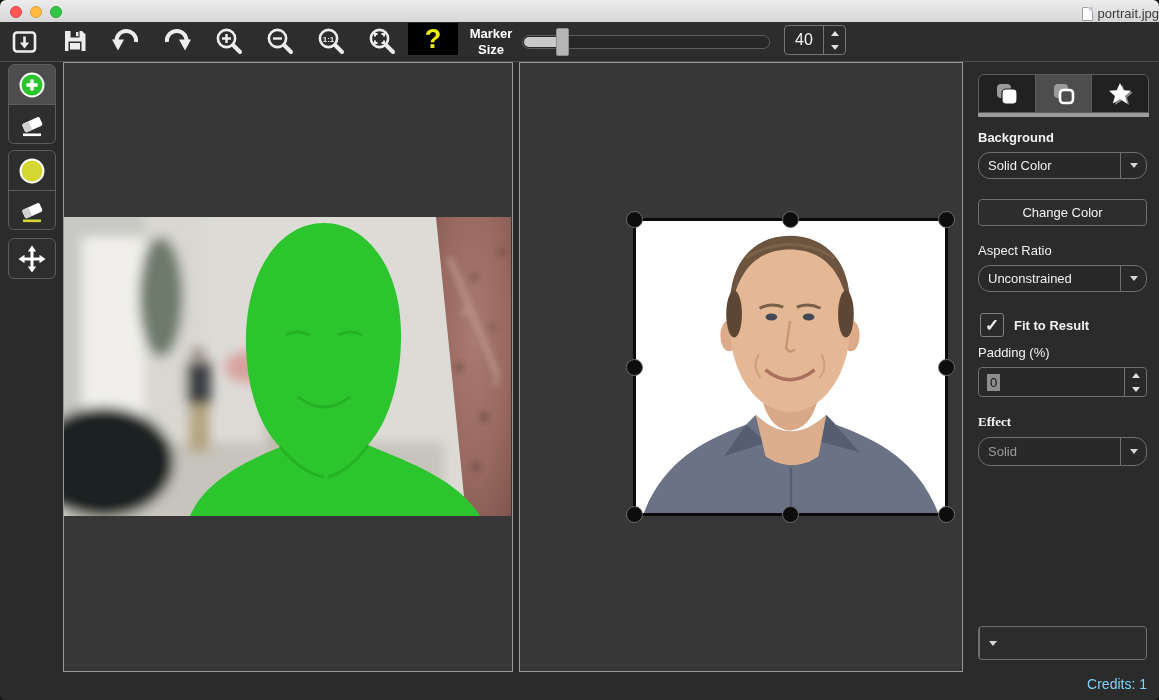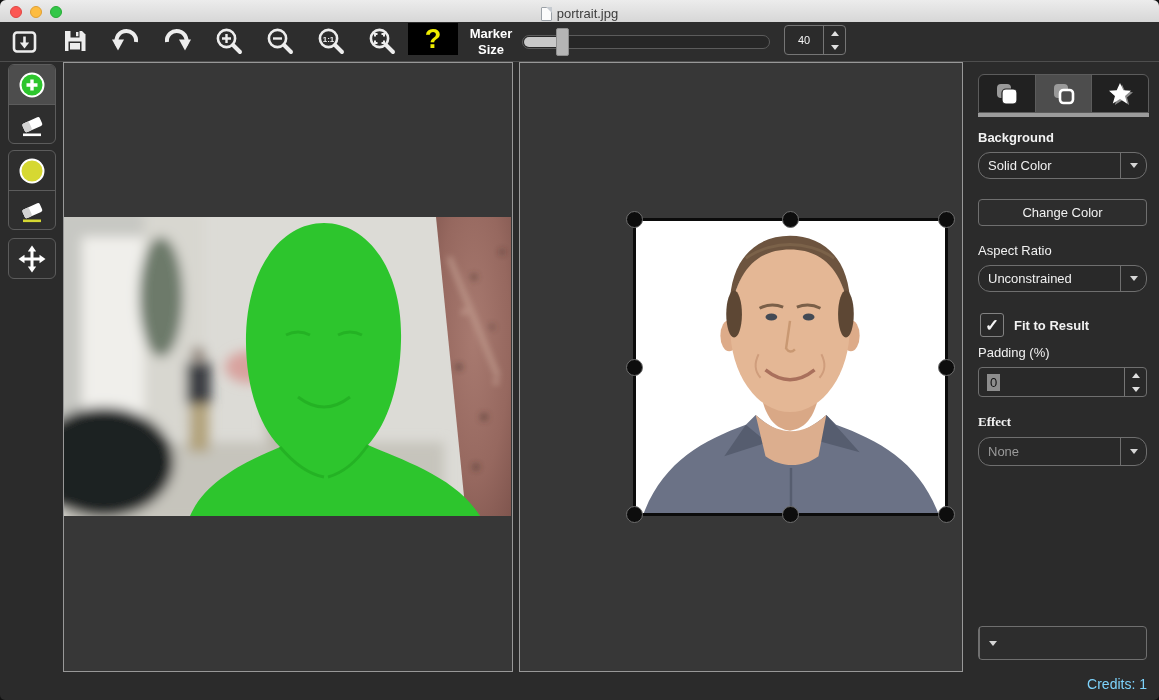--- a/index.html
+++ b/index.html
@@ -4,21 +4,21 @@
 <style>
   * { margin:0; padding:0; box-sizing:border-box; }
   html,body { width:1159px; height:700px; background:#111; font-family:"Liberation Sans", sans-serif; }
   .window { position:absolute; left:0; top:0; width:1159px; height:700px; background:#2b2b2b;
             border-radius:6px 6px 5px 5px; overflow:hidden; }
   .abs { position:absolute; }
 
   
   .titlebar { left:0; top:0; width:1159px; height:28px;
               background:linear-gradient(#ececec,#d2d2d2); border-bottom:1px solid #a9a9a9;
-              display:flex; align-items:center; justify-content:center; }
+              display:flex; align-items:center; justify-content:flex-end; }
   .tl { position:absolute; top:5.5px; width:12px; height:12px; border-radius:50%; }
   .tl.red    { left:10px; background:#fc5753; border:1px solid #df4744; }
   .tl.yellow { left:30px; background:#fdbc40; border:1px solid #de9f34; }
   .tl.green  { left:50px; background:#33c748; border:1px solid #27aa35; }
   .title-wrap { display:flex; align-items:center; gap:5px; }
   .doc-icon { width:11px; height:14px; background:#fbfbfb; border:1px solid #9aa0a6; border-radius:1px; position:relative; }
   .doc-icon::after { content:""; position:absolute; right:-1px; top:-1px; border:3px solid #c5cad0;
                      border-left-color:transparent; border-bottom-color:transparent; }
   .title-text { font-size:13px; color:#3c3c3c; }
 
@@ -30,21 +30,21 @@
               align-items:center; justify-content:center; color:#f0ee00; font-size:27px; font-weight:bold; }
   .msize-label { left:460px; top:26px; width:62px; color:#fff; font-size:13px; font-weight:bold;
                  text-align:center; line-height:1.25; }
   .slider-track { left:522px; top:35px; width:248px; height:14px; background:#272727;
                   border:1px solid #5c5c5c; border-radius:7px; }
   .slider-fill { position:absolute; left:1px; top:1px; height:10px; width:38px; background:#c9c9c9; border-radius:6px 0 0 6px; }
   .slider-handle { position:absolute; left:33px; top:-8px; width:13px; height:28px; background:#b5b5b5;
                    border:1px solid #8e8e8e; border-radius:2px; }
   .spinbox { left:784px; top:25px; width:62px; height:30px; border:1px solid #757575; border-radius:4px;
              display:flex; background:#2b2b2b; }
-  .spin-val { flex:1; display:flex; align-items:center; justify-content:center; color:#f5f5f5; font-size:11px; }
+  .spin-val { flex:1; display:flex; align-items:center; justify-content:center; color:#f5f5f5; font-size:16px; }
   .spin-arrows { width:22px; border-left:1px solid #757575; display:flex; flex-direction:column; }
   .spin-up, .spin-dn { flex:1; display:flex; align-items:center; justify-content:center; }
   .tri-up { width:0; height:0; border-left:4px solid transparent; border-right:4px solid transparent; border-bottom:5px solid #e0e0e0; }
   .tri-dn { width:0; height:0; border-left:4px solid transparent; border-right:4px solid transparent; border-top:5px solid #e0e0e0; }
 
   
   .tool-group { border:1px solid #5c5c5c; border-radius:6px; width:48px; overflow:hidden; background:#2e2e2e; }
   .tool-btn { width:100%; height:39px; display:flex; align-items:center; justify-content:center; }
   .tool-btn + .tool-btn { border-top:1px solid #5c5c5c; }
   .tool-btn.sel { background:#4d4d4d; }
@@ -392,21 +392,21 @@
         </div>
       <div class="spin-dn">
           <div class="tri-dn"></div>
         </div>
     </div>
   </div>
 
   <div class="sb-label abs" style="top:414px;font-family:Liberation Serif, serif;">Effect</div>
 
   <div class="dropdown effect-dd abs" style="top:437px; height:29px;">
-    <div class="dd-val">None</div>
+    <div class="dd-val">Solid</div>
     <div class="dd-arrow">
         <div class="dd-tri"></div>
       </div>
   </div>
 
   <div class="reset-btn abs">
     <div class="dd-arrow">
         <div class="dd-tri"></div>
       </div>
   </div>

